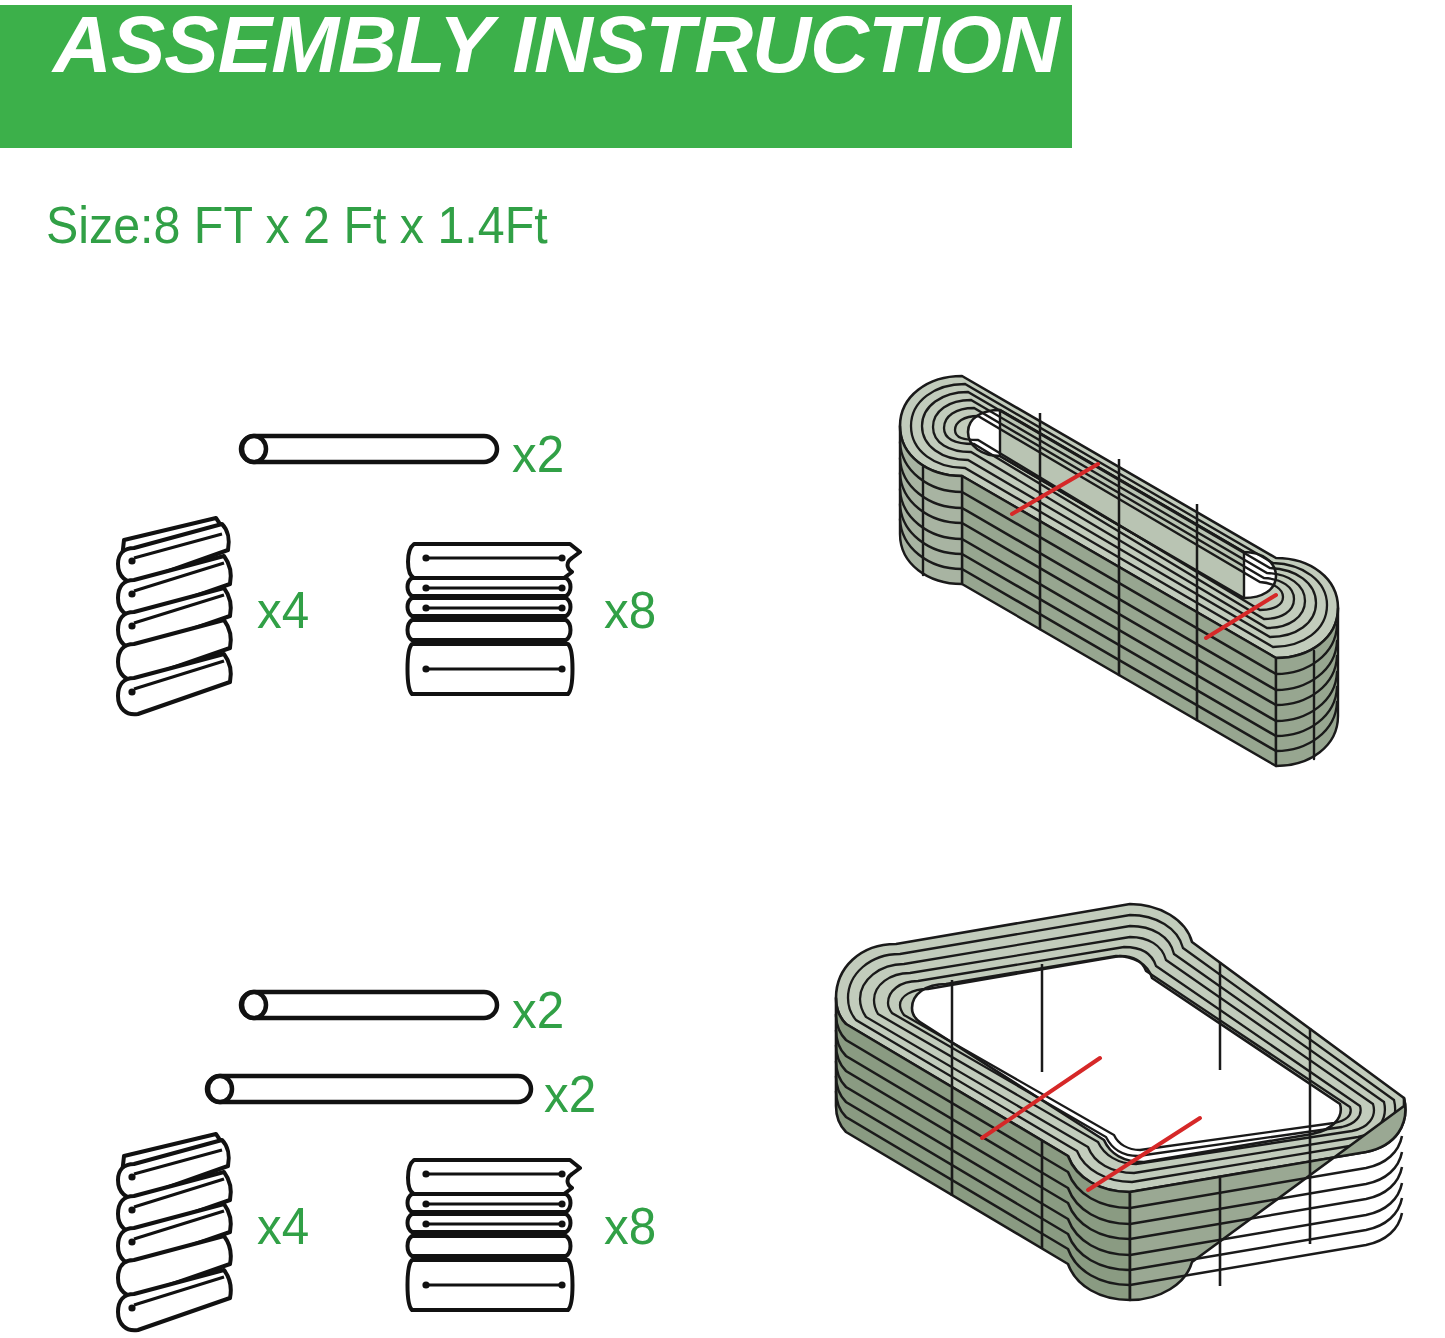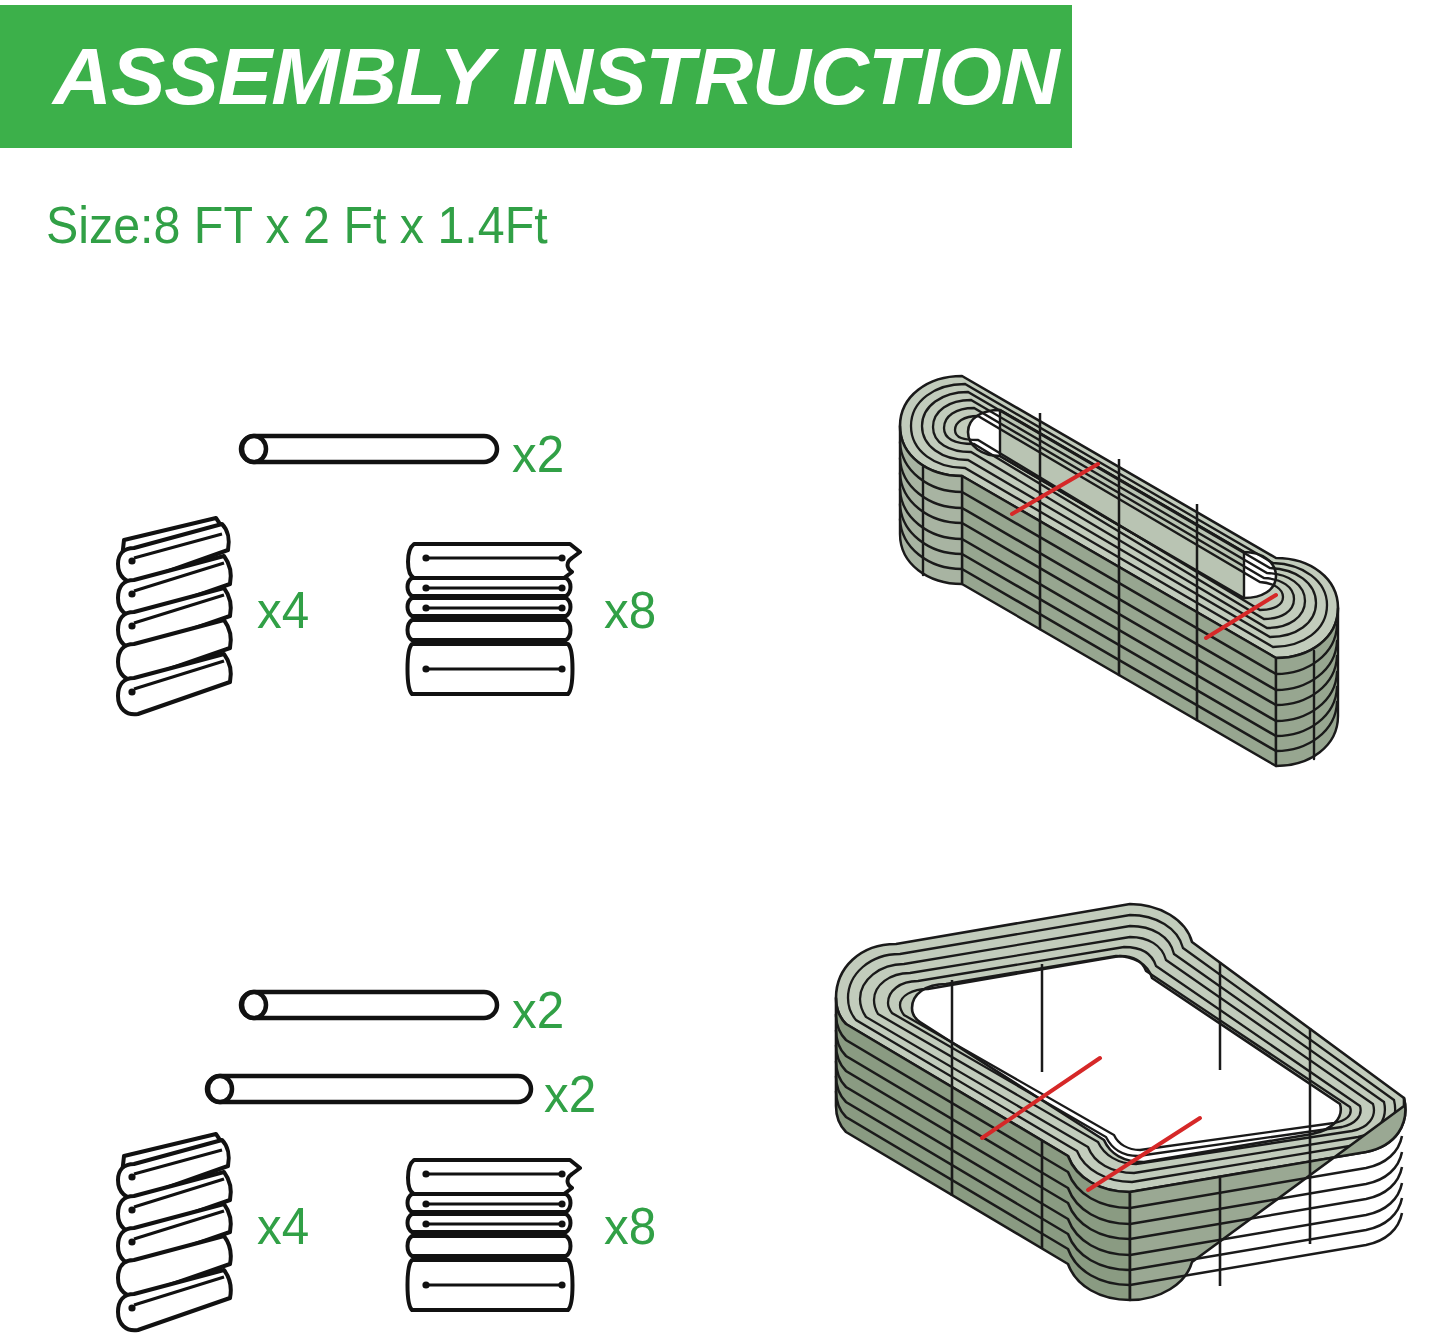--- a/index.html
+++ b/index.html
@@ -17,21 +17,20 @@
 
   
   #header-banner {
     position: absolute;
     left: 0;
     top: 5px;
     width: 1072px;
     height: 143px;
     background: #3cb04a;
     display: flex;
-    align-items: center;
   }
   #header-title {
     color: #ffffff;
     font-family: "Liberation Sans", sans-serif;
     font-weight: bold;
     font-style: italic;
     font-size: 80px;
     letter-spacing: -1px;
     padding-left: 52px;
     transform: scaleX(1.02);

